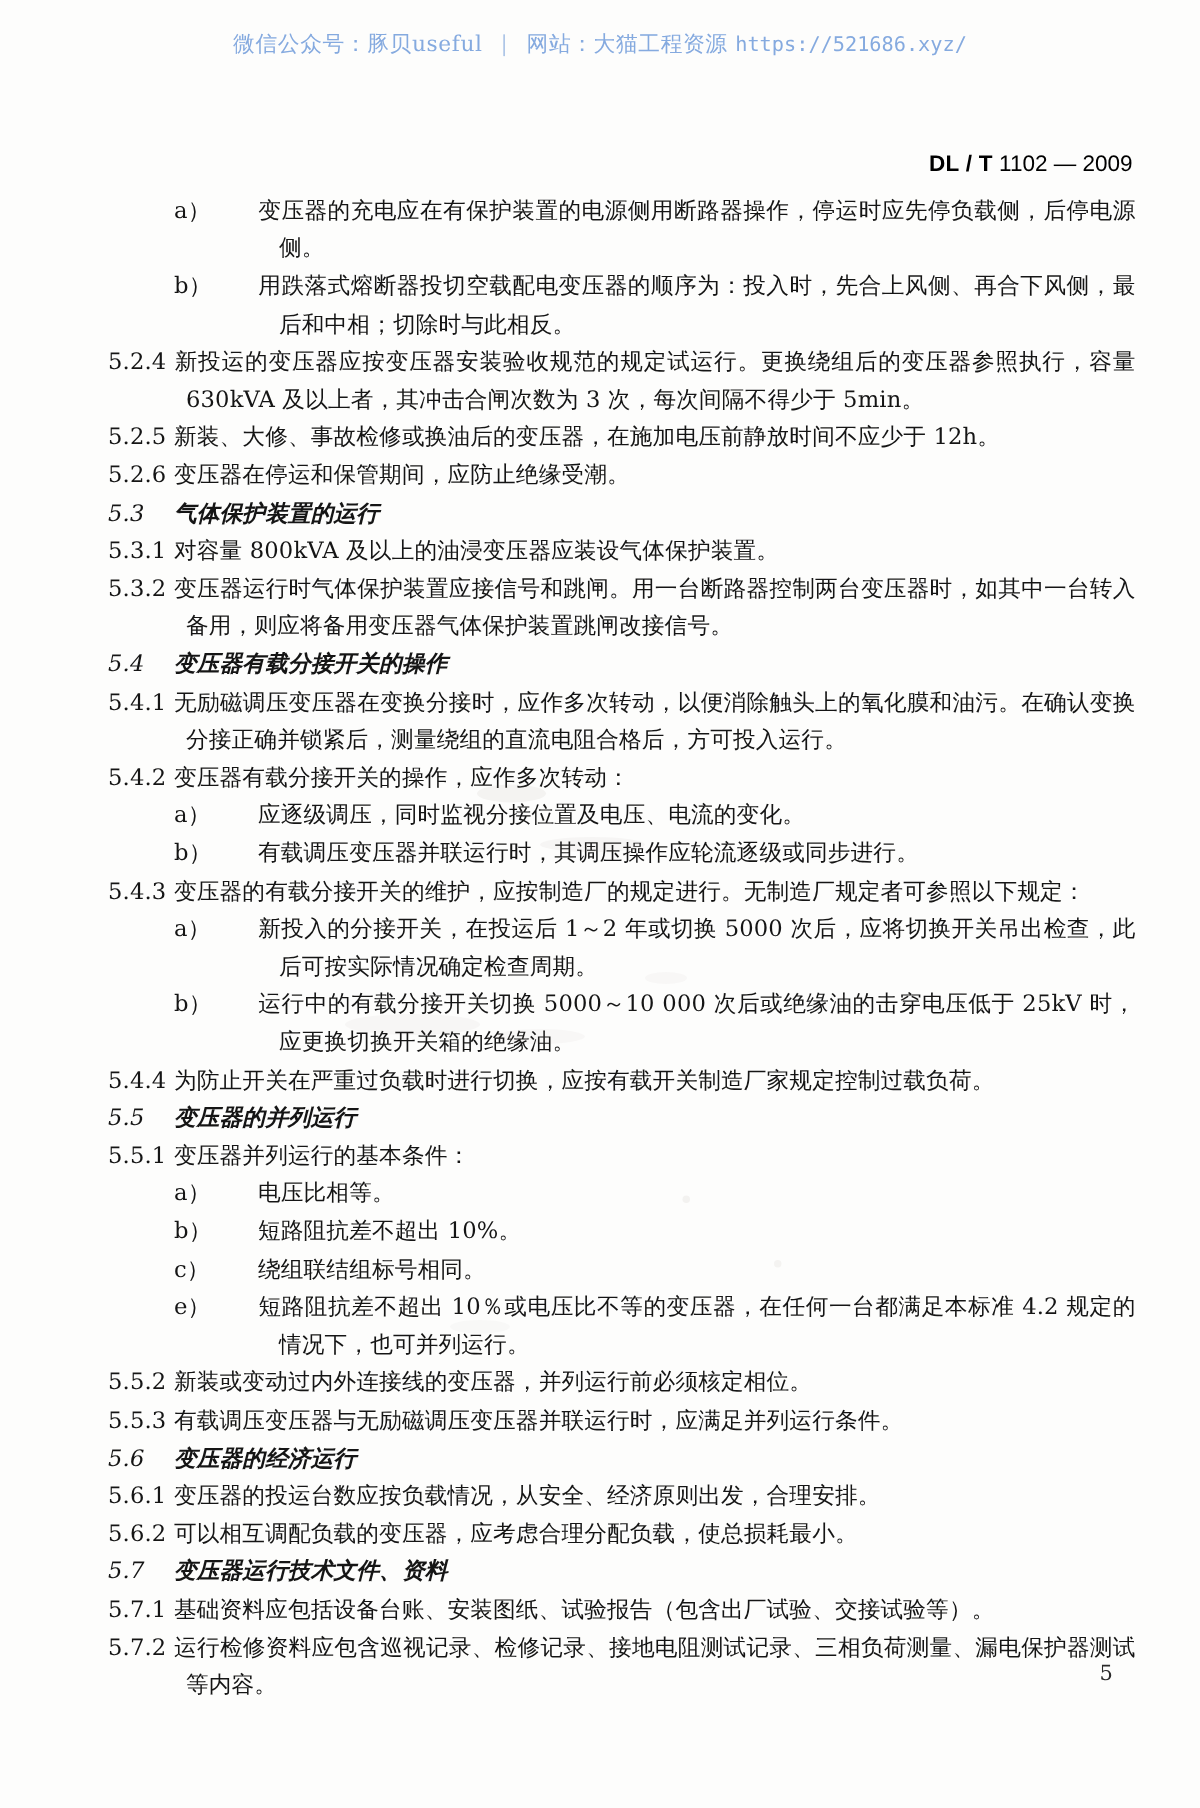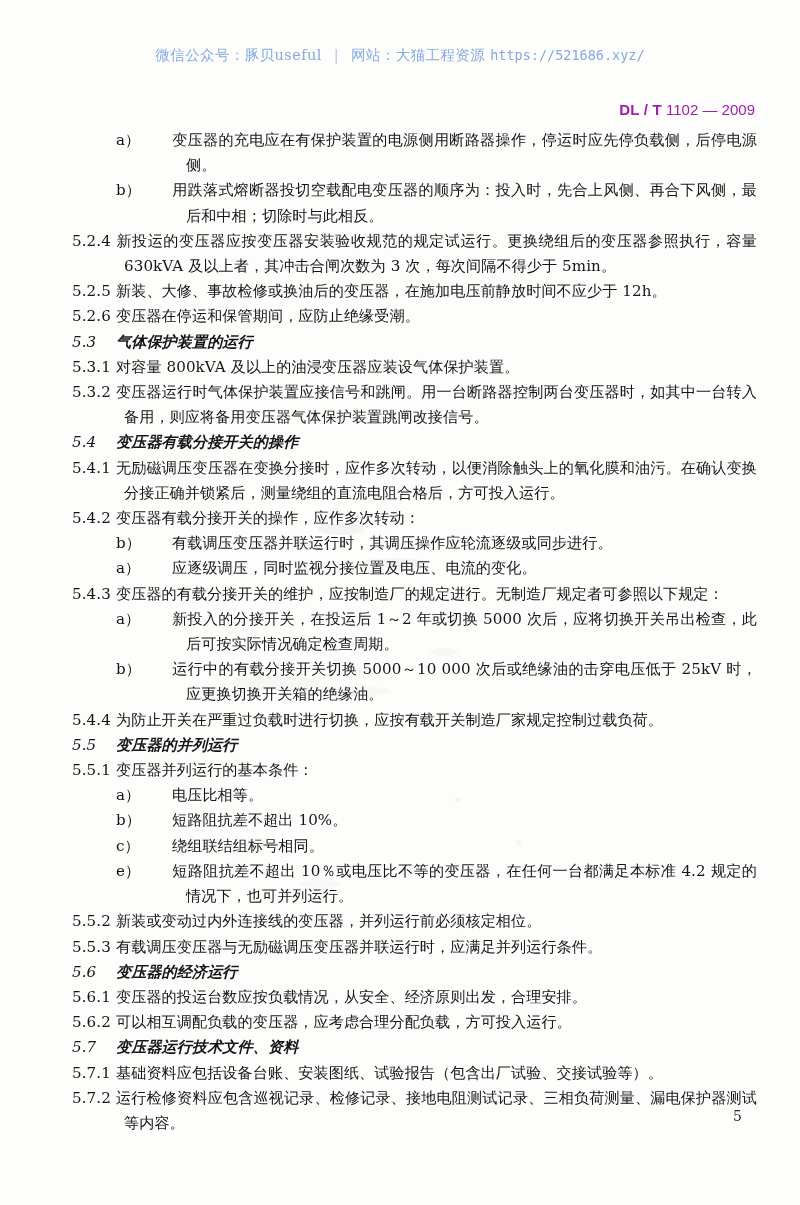--- a/index.html
+++ b/index.html
@@ -27,42 +27,41 @@
     position: absolute;
     left: 0;
     width: 800px;
     text-align: center;
     color: #7ba3dd;
     font-size: 14.5px;
     letter-spacing: 0.4px;
     white-space: nowrap;
     font-family: "DejaVu Serif", "Liberation Serif", serif;
     opacity: 0.92;
-    margin-top: 26px;
   }
   .watermark-top { top: 20px; }
   .watermark .sep {
     display: inline-block;
     padding: 0 7px;
     color: #a8c2e6;
   }
   .watermark .url {
     font-family: "DejaVu Sans Mono", "Liberation Mono", monospace;
     font-size: 13.5px;
     letter-spacing: 0px;
   }
 
   
   .runhead {
     position: absolute;
     top: 101px;
     right: 45px;
     font-family: "Liberation Sans", sans-serif;
     font-size: 15px;
-    color: #a21caf;
+    color: #000000;
     white-space: nowrap;
   }
   .runhead b {
     font-weight: bold;
     letter-spacing: 0.2px;
   }
 
   
   .content {
     position: absolute;
@@ -158,37 +157,37 @@
       <p class="line item"><span class="mark">b）</span><span>用跌落式熔断器投切空载配电变压器的顺序为：投入时，先合上风侧、再合下风侧，最后和中相；切除时与此相反。</span></p>
       <p class="line clause"><span class="num">5.2.4</span><span>新投运的变压器应按变压器安装验收规范的规定试运行。更换绕组后的变压器参照执行，容量 630kVA 及以上者，其冲击合闸次数为 3 次，每次间隔不得少于 5min。</span></p>
       <p class="line clause"><span class="num">5.2.5</span><span>新装、大修、事故检修或换油后的变压器，在施加电压前静放时间不应少于 12h。</span></p>
       <p class="line clause"><span class="num">5.2.6</span><span>变压器在停运和保管期间，应防止绝缘受潮。</span></p>
       <p class="line heading"><span class="num">5.3</span><span>气体保护装置的运行</span></p>
       <p class="line clause"><span class="num">5.3.1</span><span>对容量 800kVA 及以上的油浸变压器应装设气体保护装置。</span></p>
       <p class="line clause"><span class="num">5.3.2</span><span>变压器运行时气体保护装置应接信号和跳闸。用一台断路器控制两台变压器时，如其中一台转入备用，则应将备用变压器气体保护装置跳闸改接信号。</span></p>
       <p class="line heading"><span class="num">5.4</span><span>变压器有载分接开关的操作</span></p>
       <p class="line clause"><span class="num">5.4.1</span><span>无励磁调压变压器在变换分接时，应作多次转动，以便消除触头上的氧化膜和油污。在确认变换分接正确并锁紧后，测量绕组的直流电阻合格后，方可投入运行。</span></p>
       <p class="line clause"><span class="num">5.4.2</span><span>变压器有载分接开关的操作，应作多次转动：</span></p>
+      <p class="line item"><span class="mark">a）</span><span>应逐级调压，同时监视分接位置及电压、电流的变化。</span></p>
       <p class="line item"><span class="mark">b）</span><span>有载调压变压器并联运行时，其调压操作应轮流逐级或同步进行。</span></p>
-      <p class="line item"><span class="mark">a）</span><span>应逐级调压，同时监视分接位置及电压、电流的变化。</span></p>
       <p class="line clause"><span class="num">5.4.3</span><span>变压器的有载分接开关的维护，应按制造厂的规定进行。无制造厂规定者可参照以下规定：</span></p>
       <p class="line item"><span class="mark">a）</span><span>新投入的分接开关，在投运后 1～2 年或切换 5000 次后，应将切换开关吊出检查，此后可按实际情况确定检查周期。</span></p>
       <p class="line item"><span class="mark">b）</span><span>运行中的有载分接开关切换 5000～10 000 次后或绝缘油的击穿电压低于 25kV 时，应更换切换开关箱的绝缘油。</span></p>
       <p class="line clause"><span class="num">5.4.4</span><span>为防止开关在严重过负载时进行切换，应按有载开关制造厂家规定控制过载负荷。</span></p>
       <p class="line heading"><span class="num">5.5</span><span>变压器的并列运行</span></p>
       <p class="line clause"><span class="num">5.5.1</span><span>变压器并列运行的基本条件：</span></p>
       <p class="line item"><span class="mark">a）</span><span>电压比相等。</span></p>
       <p class="line item"><span class="mark">b）</span><span>短路阻抗差不超出 10%。</span></p>
       <p class="line item"><span class="mark">c）</span><span>绕组联结组标号相同。</span></p>
       <p class="line item"><span class="mark">e）</span><span>短路阻抗差不超出 10％或电压比不等的变压器，在任何一台都满足本标准 4.2 规定的情况下，也可并列运行。</span></p>
       <p class="line clause"><span class="num">5.5.2</span><span>新装或变动过内外连接线的变压器，并列运行前必须核定相位。</span></p>
       <p class="line clause"><span class="num">5.5.3</span><span>有载调压变压器与无励磁调压变压器并联运行时，应满足并列运行条件。</span></p>
       <p class="line heading"><span class="num">5.6</span><span>变压器的经济运行</span></p>
       <p class="line clause"><span class="num">5.6.1</span><span>变压器的投运台数应按负载情况，从安全、经济原则出发，合理安排。</span></p>
-      <p class="line clause"><span class="num">5.6.2</span><span>可以相互调配负载的变压器，应考虑合理分配负载，方可投入运行。</span></p>
+      <p class="line clause"><span class="num">5.6.2</span><span>可以相互调配负载的变压器，应考虑合理分配负载，使总损耗最小。</span></p>
       <p class="line heading"><span class="num">5.7</span><span>变压器运行技术文件、资料</span></p>
       <p class="line clause"><span class="num">5.7.1</span><span>基础资料应包括设备台账、安装图纸、试验报告（包含出厂试验、交接试验等）。</span></p>
       <p class="line clause"><span class="num">5.7.2</span><span>运行检修资料应包含巡视记录、检修记录、接地电阻测试记录、三相负荷测量、漏电保护器测试等内容。</span></p>
     </div>
 
   <div class="folio">5</div>
 
   <div class="speckle" style="left:318px; top:523px; width:46px; height:12px; opacity:.5;"></div>
   <div class="speckle" style="left:360px; top:558px; width:70px; height:10px; opacity:.4;"></div>
   <div class="speckle" style="left:230px; top:676px; width:90px; height:14px; opacity:.35;"></div>

